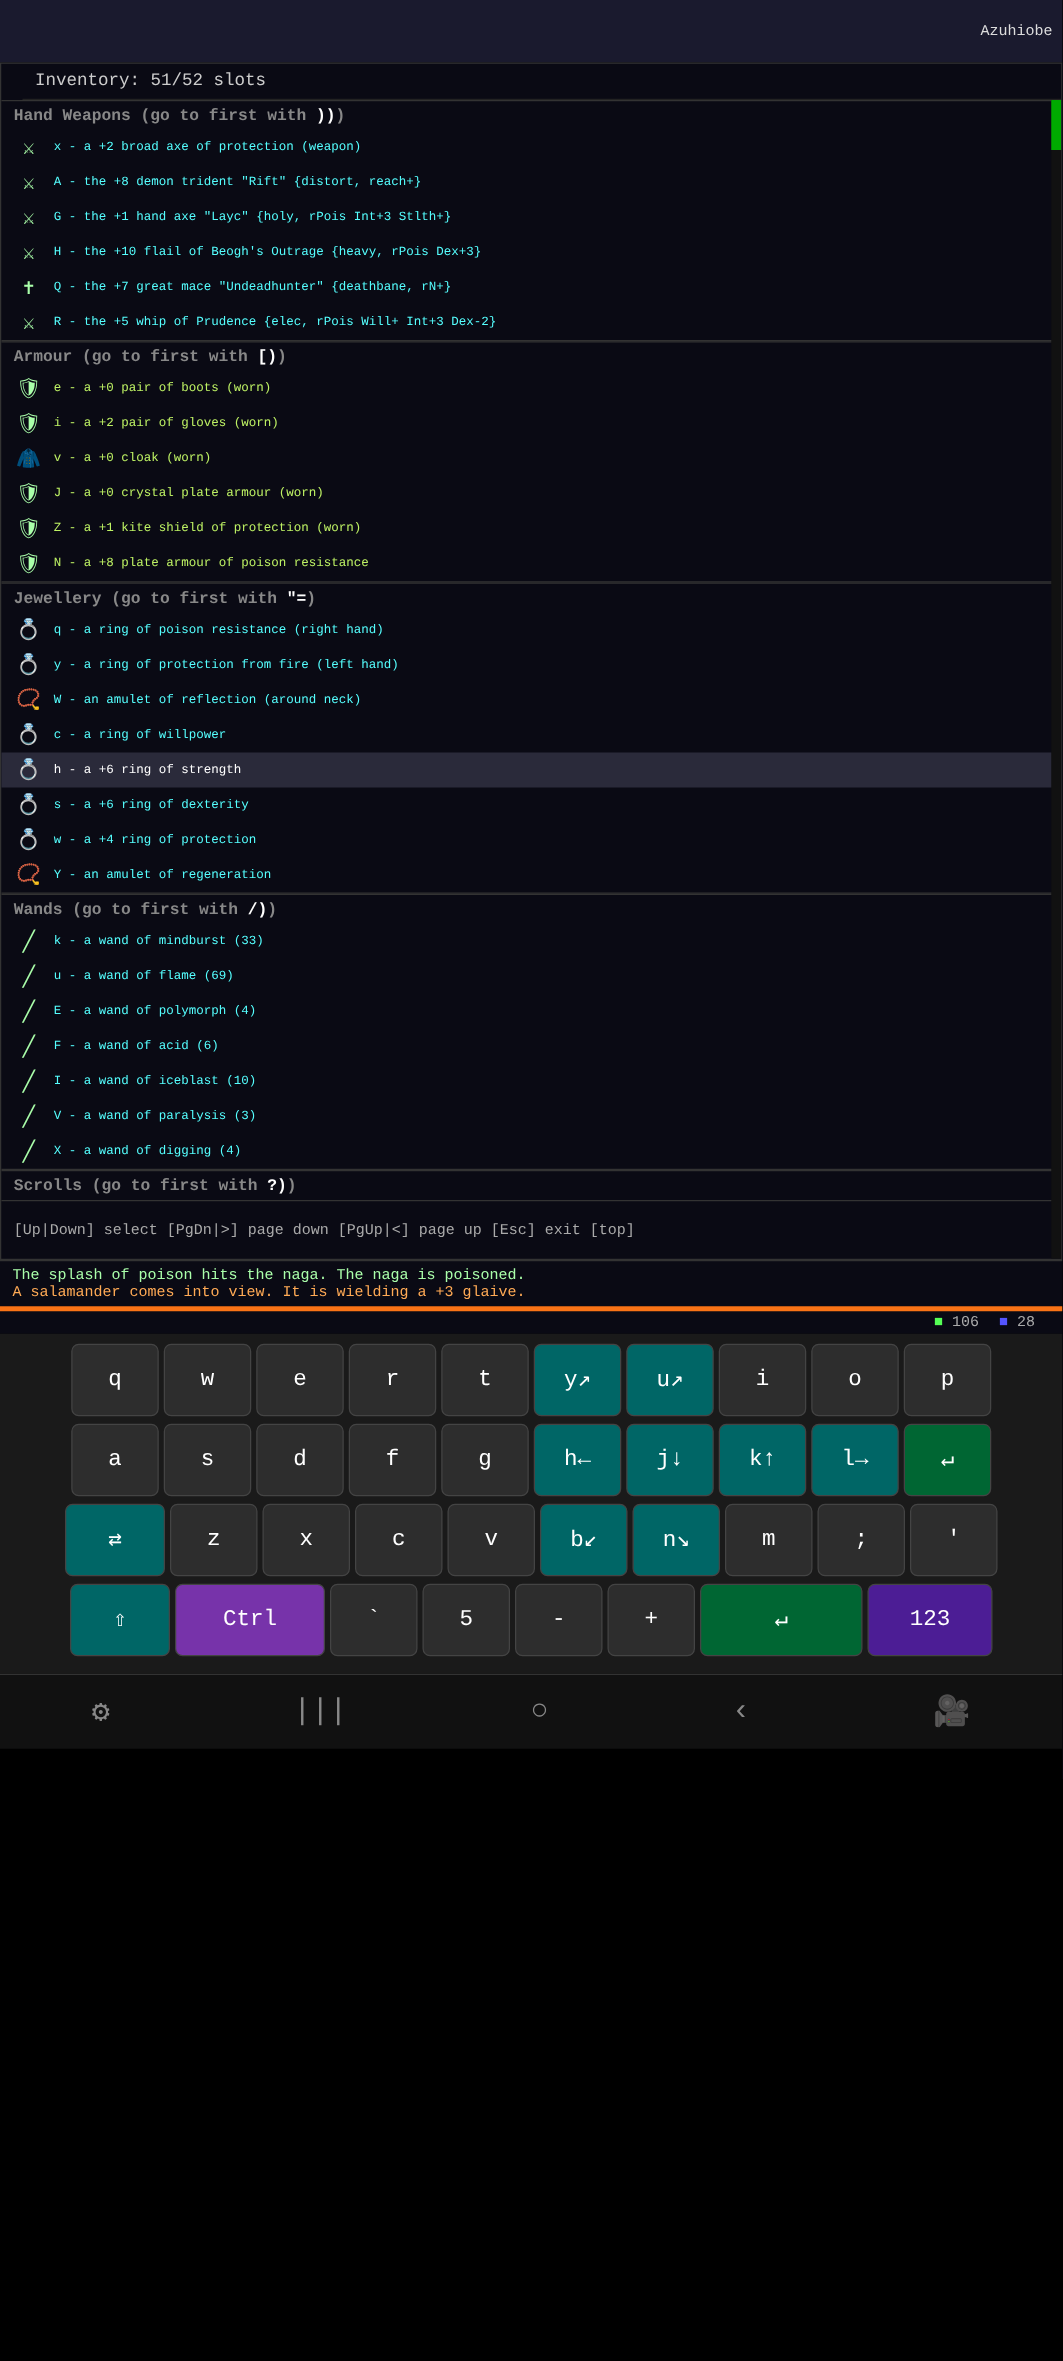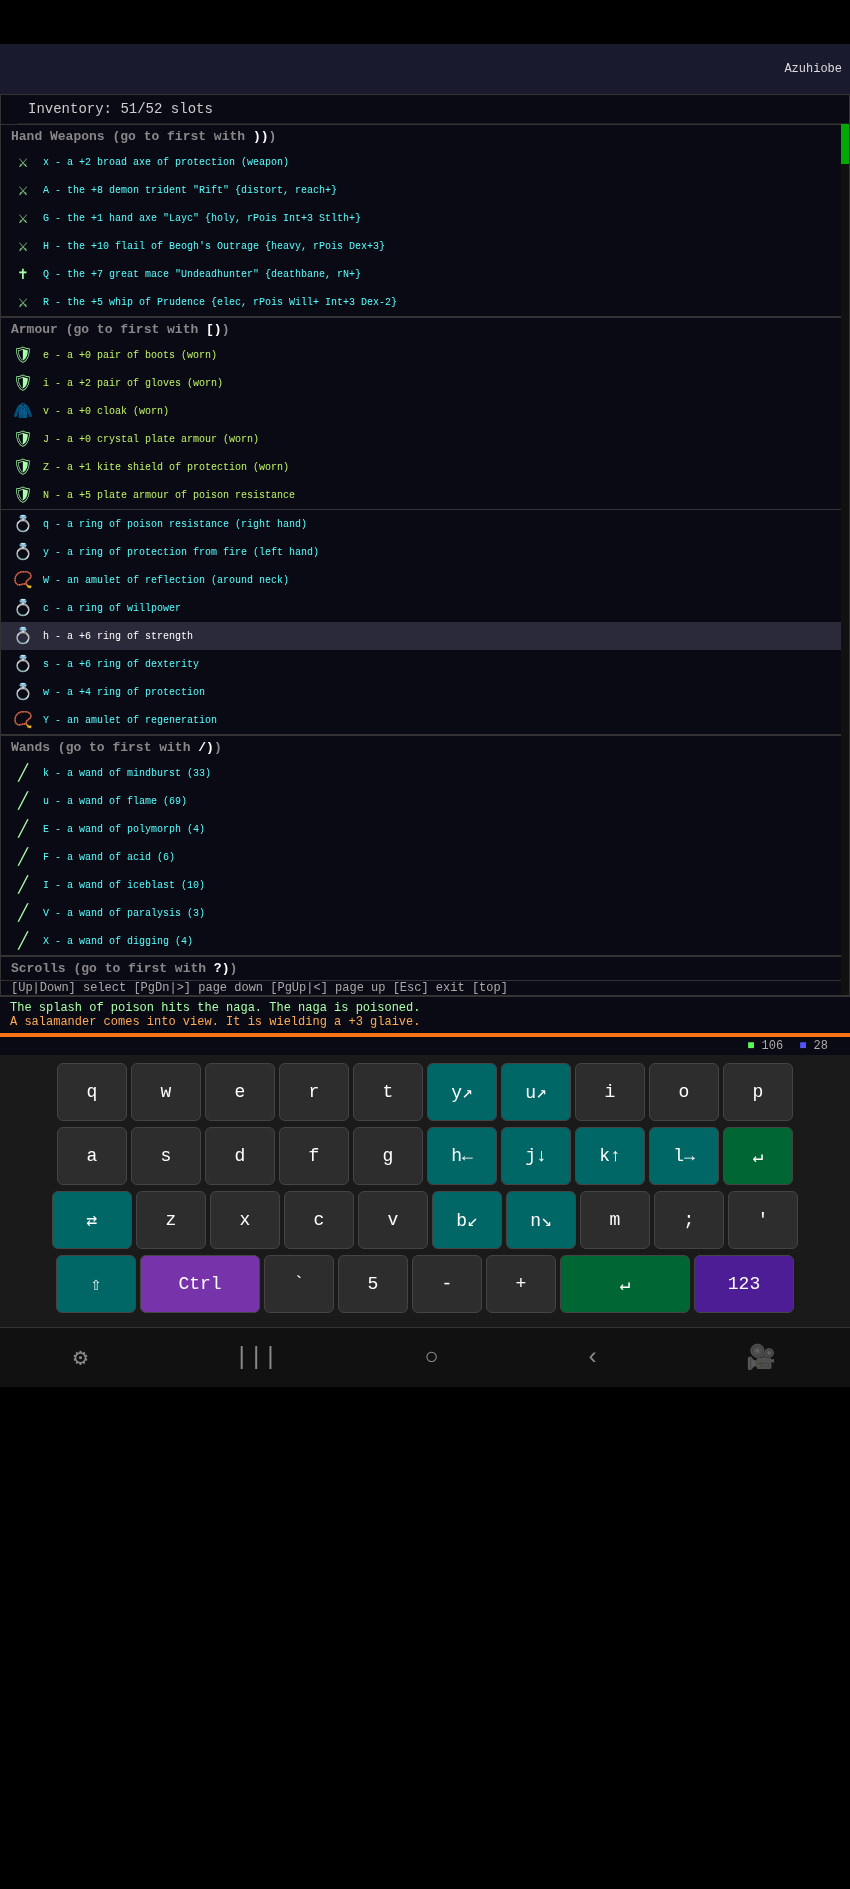--- a/index.html
+++ b/index.html
@@ -15,21 +15,20 @@
     
     .top-bar {
       background: #1a1a2e;
       color: #ccc;
       padding: 4px 8px;
       font-size: 12px;
       display: flex;
       justify-content: flex-end;
       height: 50px;
       align-items: center;
-      margin-top: 44px;
     }
     .top-bar-text {
       color: #ddd;
       font-size: 12px;
     }
 
     
     .inventory-panel {
       background: #0a0a14;
       border: 1px solid #333;
@@ -269,25 +268,29 @@
     <div class="item-row">
       <span class="item-icon">🛡</span>
       <span class="item-text"><span class="green-item">J - a +0 crystal plate armour (worn)</span></span>
     </div>
     <div class="item-row">
       <span class="item-icon">🛡</span>
       <span class="item-text"><span class="green-item">Z - a +1 kite shield of protection (worn)</span></span>
     </div>
     <div class="item-row">
       <span class="item-icon">🛡</span>
-      <span class="item-text"><span class="green-item">N - a +5 plate armour of poison resistance</span></span>
+      <span class="item-text"><span class="green-item">N - a +8 plate armour of poison resistance</span></span>
     </div>
 
     <div class="divider"></div>
 
+    <div class="section-header cyan">
+      <span>Jewellery</span>
+      <span style="color:#888;">      (go to first with <span style="color:#fff;">"=</span>)</span>
+    </div>
     <div class="item-row">
       <span class="item-icon">💍</span>
       <span class="item-text"><span class="cyan-item">q - a ring of poison resistance (right hand)</span></span>
     </div>
     <div class="item-row">
       <span class="item-icon">💍</span>
       <span class="item-text"><span class="cyan-item">y - a ring of protection from fire (left hand)</span></span>
     </div>
     <div class="item-row">
       <span class="item-icon">📿</span>
@@ -349,21 +352,21 @@
       <span class="item-text"><span class="cyan-item">X - a wand of digging (4)</span></span>
     </div>
 
     <div class="divider"></div>
 
     <div class="section-header cyan">
       <span>Scrolls</span>
       <span style="color:#888;">        (go to first with <span style="color:#fff;">?)</span>)</span>
     </div>
 
-    <div style="padding: 0 10px; color: #aaa; font-size: 12px; border-top: 1px solid #333;">
+    <div style="padding: 16px 10px; color: #aaa; font-size: 12px; border-top: 1px solid #333;">
       <span>[Up|Down]  select    [PgDn|&gt;]  page down    [PgUp|&lt;]  page up    [Esc]  exit    [top]</span>
     </div>
 
     <div class="scrollbar-track">
       <div class="scrollbar-thumb"></div>
     </div>
   </div>
 </div>
 
 <div class="message-log">

